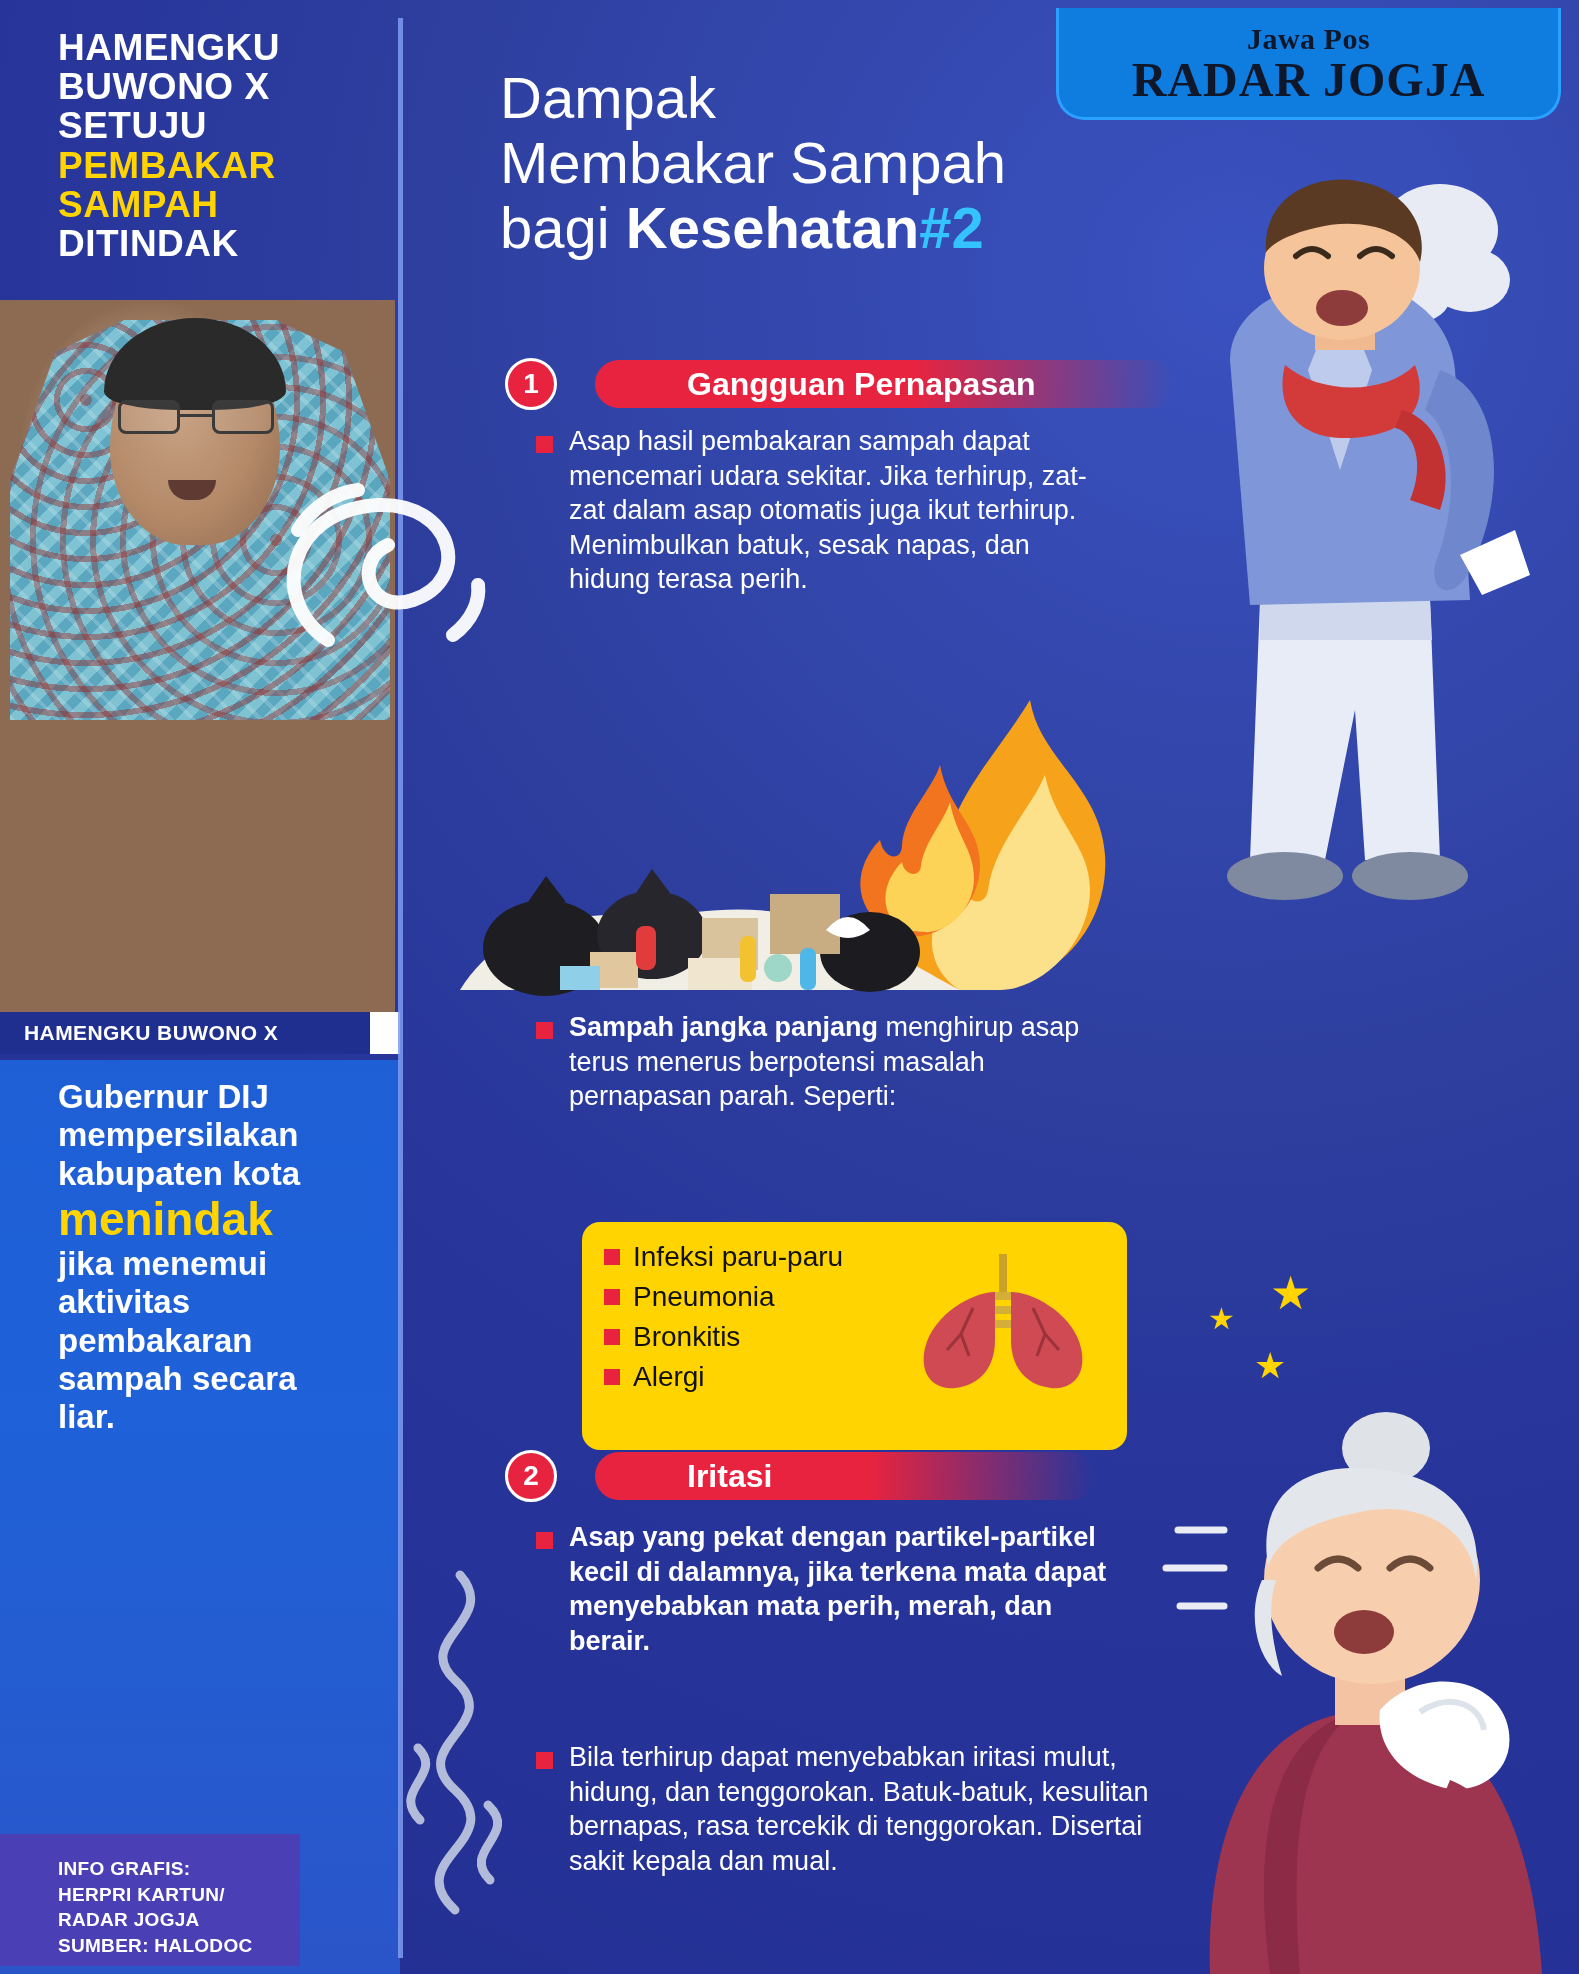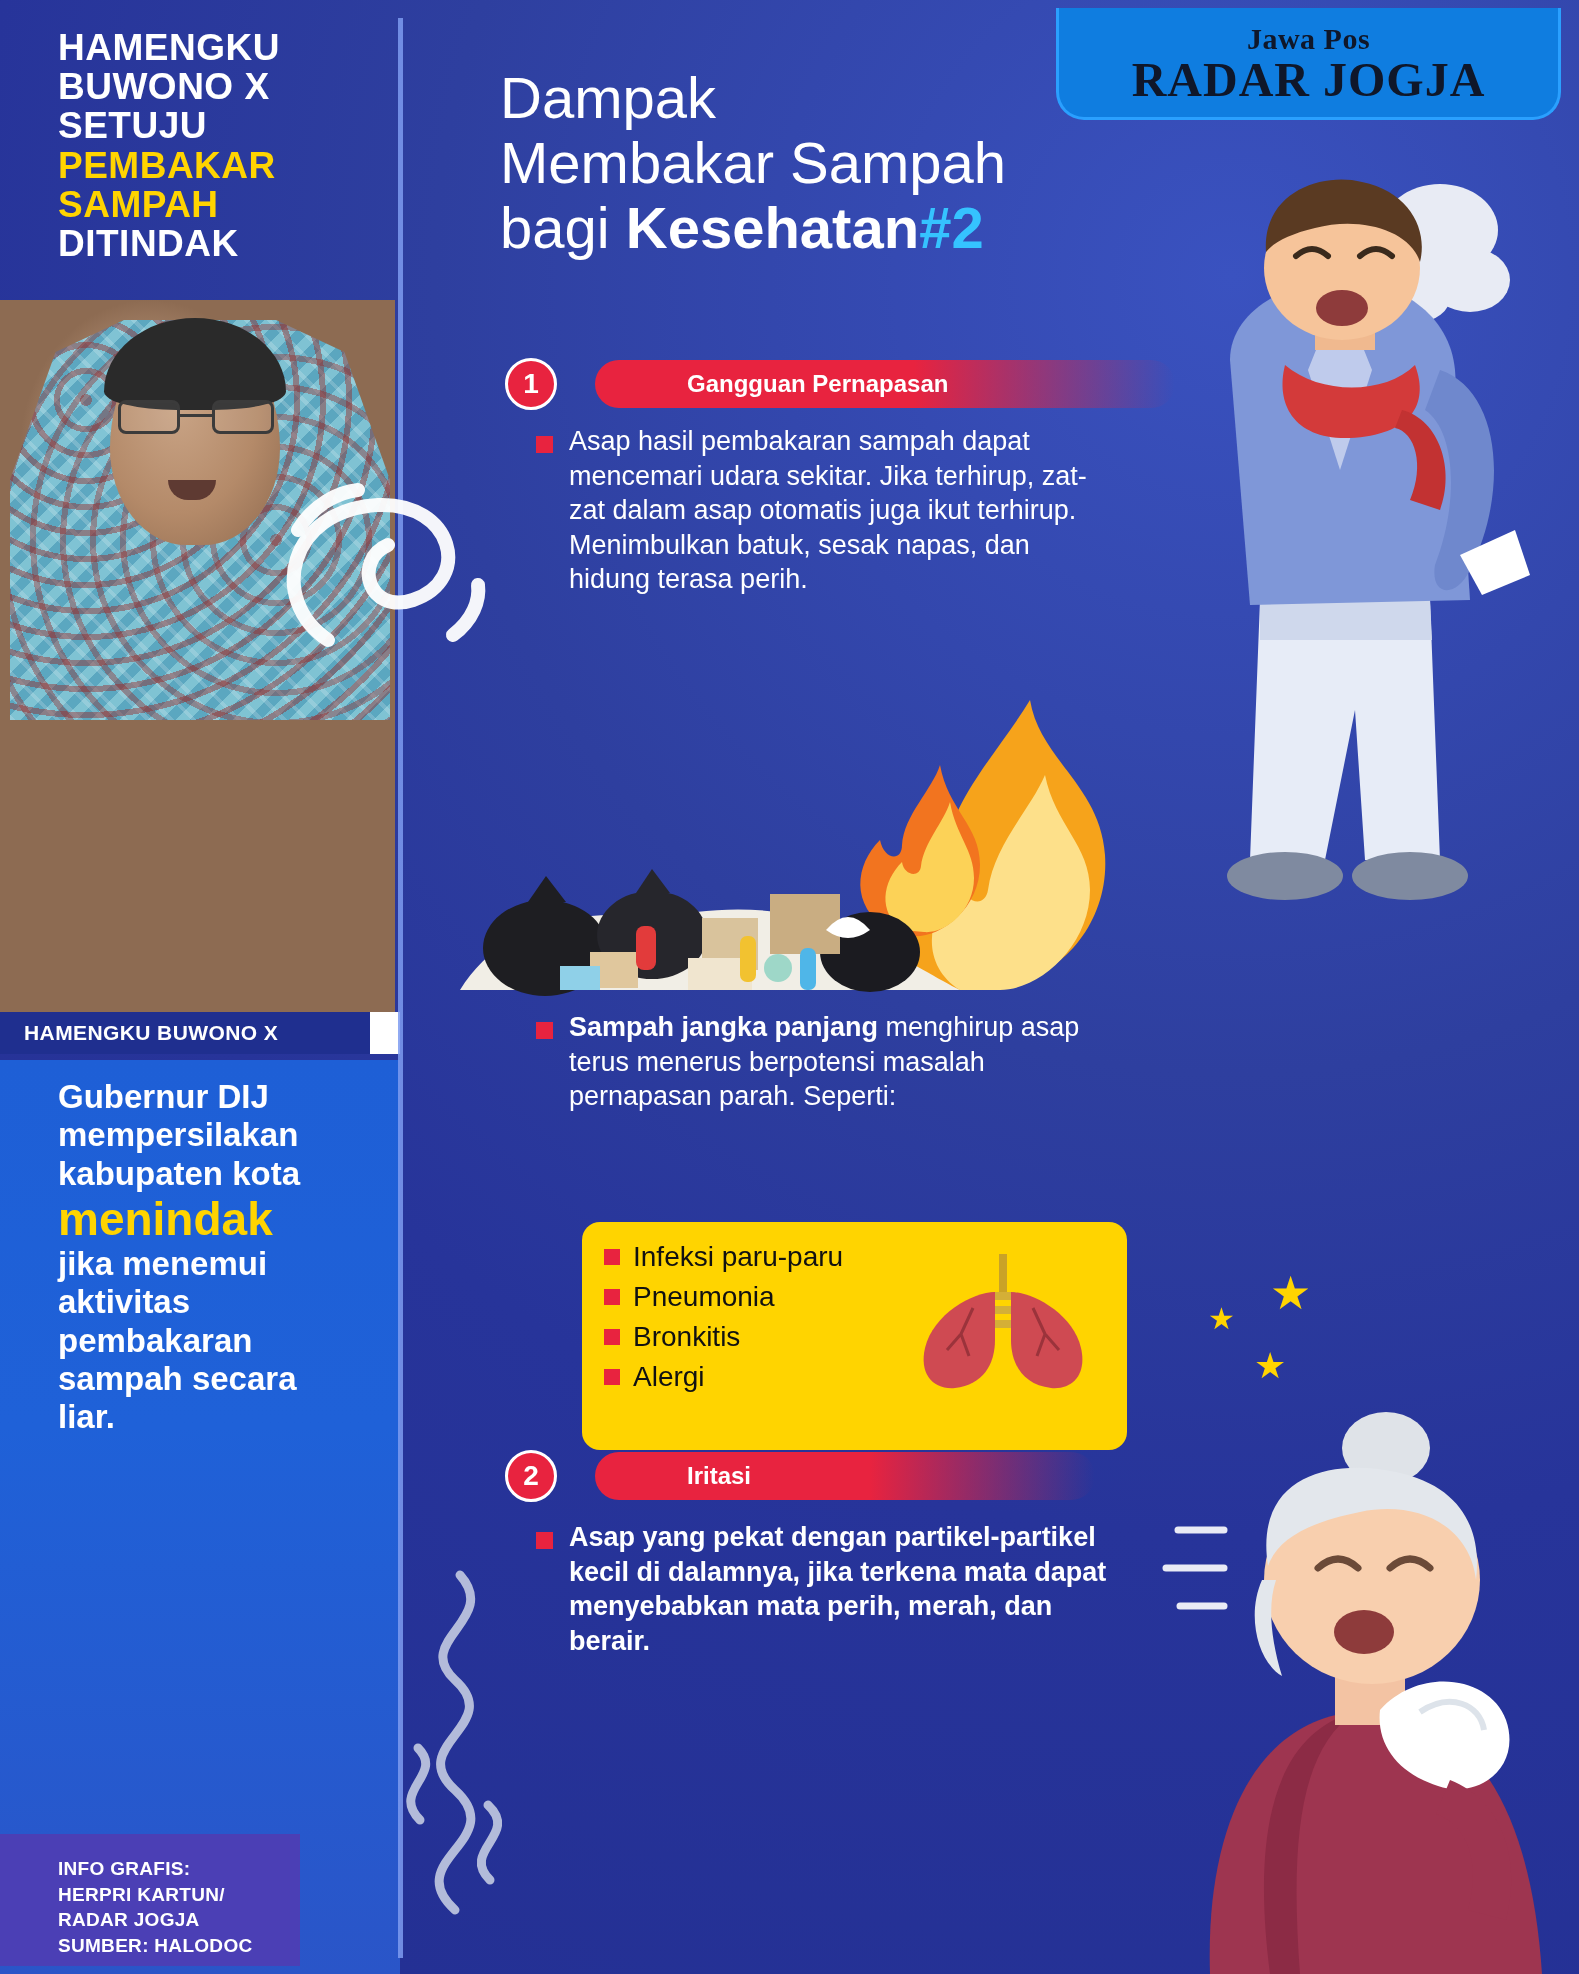--- a/index.html
+++ b/index.html
@@ -132,21 +132,21 @@
   }
   .title b { font-weight: bold; }
   .title .hash { color:#35c3ff; font-weight:bold; }
   
   .pill {
     position:absolute; height: 48px; border-radius: 24px;
     background: linear-gradient(to right, #e8233f 0%, #e8233f 55%, rgba(232,35,63,0) 100%);
     display:flex; align-items:center;
   }
   .pill .label {
-    color:#fff; font-weight:bold; font-size: 24px; padding-left: 92px; white-space:nowrap;text-align:center;
+    color:#fff; font-weight:bold; font-size: 32px; padding-left: 92px; white-space:nowrap;text-align:center;
   }
   .num {
     position:absolute; width: 52px; height: 52px; border-radius:50%;
     background:#e8233f; border:3px solid #ffffff;
     color:#fff; font-weight:bold; font-size:28px;
     display:flex; align-items:center; justify-content:center;
   }
   
   .bullet-row { position:absolute; display:flex; }
   .sq {
@@ -370,20 +370,24 @@
   <div class="pill" style="left: 595px; top: 1452px; width: 500px;">
     <span class="label">Iritasi</span>
   </div>
   <div class="num" style="left: 505px; top: 1450px;">2</div>
 
   <div class="bullet-row" style="left: 536px; top: 1520px; width: 600px;">
     <div class="sq"></div>
     <div class="btxt" style="font-weight:bold;">Asap yang pekat dengan partikel-partikel kecil di dalamnya, jika terkena mata dapat menyebabkan mata perih, merah, dan berair.</div>
   </div>
 
+  <div class="bullet-row" style="left: 536px; top: 1740px; width: 660px;">
+    <div class="sq"></div>
+    <div class="btxt">Bila terhirup dapat menyebabkan iritasi mulut, hidung, dan tenggorokan. Batuk-batuk, kesulitan bernapas, rasa tercekik di tenggorokan. Disertai sakit kepala dan mual.</div>
+  </div>
 
   <div class="stars">
     <span class="star" style="left:70px; top:0;">★</span>
     <span class="star" style="left:8px;  top:34px; font-size:30px;">★</span>
     <span class="star" style="left:54px; top:78px; font-size:36px;">★</span>
   </div>
 
   <svg class="oldwoman-wrap" viewBox="0 0 430 694">
 
     <path d="M60 694 C 55 540, 110 440, 205 432 C 310 424, 380 510, 392 694 Z" fill="#9e3550"></path>

